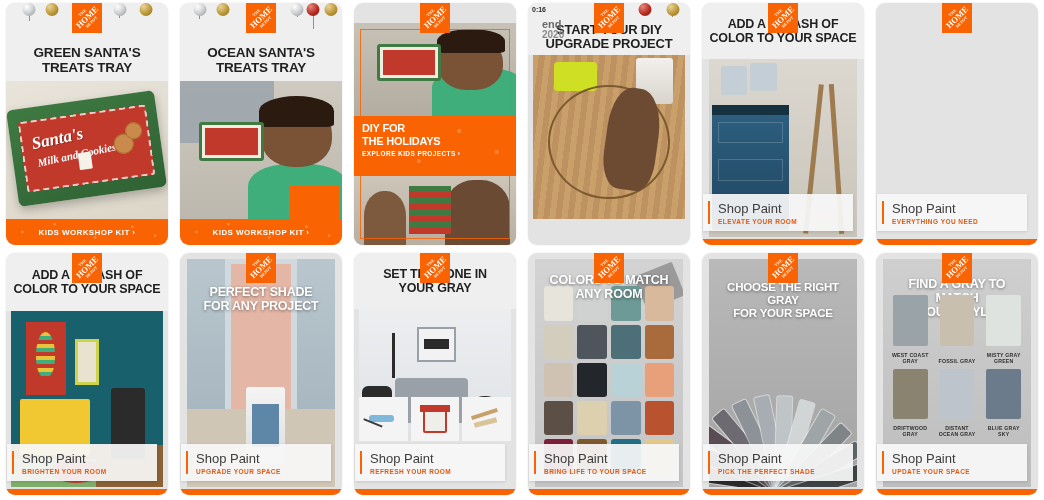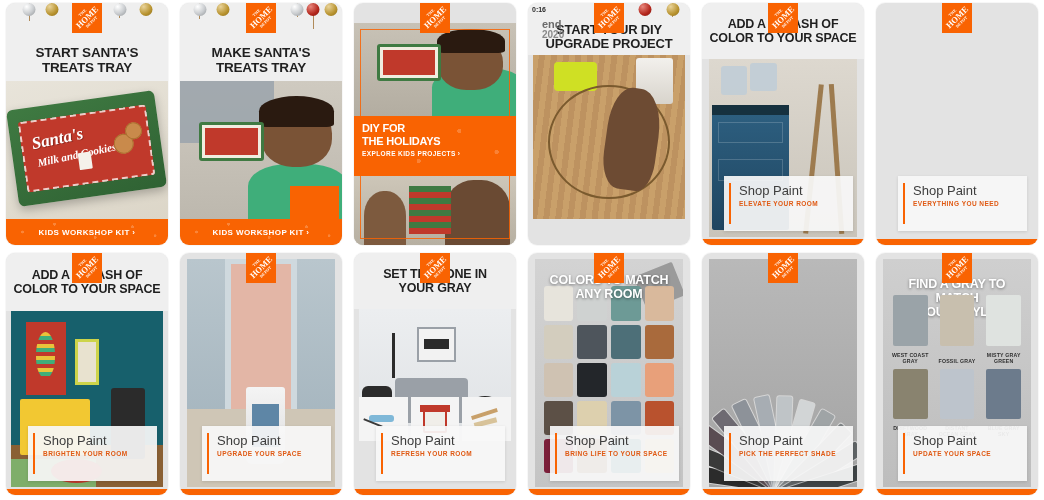--- a/index.html
+++ b/index.html
@@ -75,23 +75,23 @@
       radial-gradient(circle at 10% 50%, #fff 1.4px, transparent 1.6px),
       radial-gradient(circle at 30% 20%, #fff 1.4px, transparent 1.6px),
       radial-gradient(circle at 55% 70%, #fff 1.4px, transparent 1.6px),
       radial-gradient(circle at 78% 30%, #fff 1.4px, transparent 1.6px),
       radial-gradient(circle at 92% 65%, #fff 1.4px, transparent 1.6px);
   }
   .kicker span { position:relative; z-index:2; }
 
   
   .shop {
-    position:absolute; left:22px; right:11px; bottom:14px;
+    position:absolute; left:1px; right:11px; bottom:14px;
     background:rgba(248,248,248,0.93);
-    padding:7px 9px 24px 10px;
+    padding:7px 9px 6px 10px;
     box-shadow:0 1px 3px rgba(0,0,0,.12);
   }
   .shop::before{
     content:""; position:absolute; left:5px; top:7px; bottom:7px;
     width:2px; background:#f96302;
   }
   .shop .sp-title { font-size:13px; color:#3d3d3d; font-weight:normal; padding-left:5px; }
   .shop .sp-sub   { font-size:6.5px; color:#e05a14; letter-spacing:.45px; padding-left:5px; margin-top:2px; font-weight:bold;}
 
   .orangefoot { position:absolute; left:0; right:0; bottom:0; height:6px; background:#f96302; }
@@ -261,21 +261,21 @@
 <div class="grid">
 
   <div class="cell">
     <div class="card">
       <div class="santa-head">
         <div class="orn silver" style="left:14%;height:18px;"></div>
         <div class="orn gold" style="left:28%;height:9px;"></div>
         <div class="orn silver" style="left:70%;height:15px;"></div>
         <div class="orn gold" style="left:86%;height:8px;"></div>
         <div class="title">
-          <div>START SANTA'S</div>
+          <div>GREEN SANTA'S</div>
           <div>TREATS TRAY</div>
         </div>
       </div>
       <div class="photo ph-tray" style="top:78px;bottom:26px;">
         <div class="tray-box">
           <div class="tray-label">
             <div class="t1">Santa's</div>
             <div class="t2">Milk and Cookies</div>
             <div class="cookie" style="right:12%;top:36%;width:20px;height:20px;"></div>
             <div class="cookie" style="right:4%;top:22%;width:17px;height:17px;"></div>
@@ -298,21 +298,21 @@
 
   <div class="cell">
     <div class="card">
       <div class="santa-head">
         <div class="orn silver" style="left:12%;height:16px;"></div>
         <div class="orn gold" style="left:26%;height:8px;"></div>
         <div class="orn silver" style="left:72%;height:14px;"></div>
         <div class="orn red" style="left:82%;height:26px;"></div>
         <div class="orn gold" style="left:93%;height:7px;"></div>
         <div class="title">
-          <div>MAKE SANTA'S</div>
+          <div>OCEAN SANTA'S</div>
           <div>TREATS TRAY</div>
         </div>
       </div>
       <div class="photo ph-boy" style="top:78px;bottom:26px;">
         <div class="pegboard"></div>
         <div class="boy-shirt"></div>
         <div class="boy-apron"></div>
         <div class="boy-face"></div>
         <div class="boy-hair"></div>
         <div class="mini-tray">
@@ -488,20 +488,24 @@
 
   <div class="cell">
     <div class="card">
       <div class="photo ph-door" style="top:6px;bottom:8px;left:7px;right:7px;">
         <div class="door-fr"></div>
         <div class="door"></div>
         <div class="drop"></div>
         <div class="bucket">
             <div class="lab"></div>
           </div>
+        <div class="title overtitle">
+          <div>PERFECT SHADE</div>
+          <div>FOR ANY PROJECT</div>
+        </div>
       </div>
       <div class="shop">
         <div class="sp-title">Shop Paint</div>
         <div class="sp-sub">UPGRADE YOUR SPACE</div>
       </div>
       <div class="orangefoot"></div>
       <div class="hd-logo">
         <div class="glyph">
             <i>THE</i>
             <b>HOME</b>
@@ -613,20 +617,24 @@
             <i style="background: rgb(110, 106, 114); transform: rotate(-130deg); box-shadow: rgba(255, 255, 255, 0.5) 0px 0px 0px 1px;"></i>
             <i style="background: rgb(141, 146, 153); transform: rotate(-116deg); box-shadow: rgba(255, 255, 255, 0.5) 0px 0px 0px 1px;"></i>
             <i style="background: rgb(167, 173, 179); transform: rotate(-102deg); box-shadow: rgba(255, 255, 255, 0.5) 0px 0px 0px 1px;"></i>
             <i style="background: rgb(191, 196, 199); transform: rotate(-88deg); box-shadow: rgba(255, 255, 255, 0.5) 0px 0px 0px 1px;"></i>
             <i style="background: rgb(210, 213, 214); transform: rotate(-74deg); box-shadow: rgba(255, 255, 255, 0.5) 0px 0px 0px 1px;"></i>
             <i style="background: rgb(159, 164, 166); transform: rotate(-60deg); box-shadow: rgba(255, 255, 255, 0.5) 0px 0px 0px 1px;"></i>
             <i style="background: rgb(127, 132, 134); transform: rotate(-46deg); box-shadow: rgba(255, 255, 255, 0.5) 0px 0px 0px 1px;"></i>
             <i style="background: rgb(95, 100, 102); transform: rotate(-32deg); box-shadow: rgba(255, 255, 255, 0.5) 0px 0px 0px 1px;"></i>
             <i style="background: rgb(63, 68, 70); transform: rotate(-18deg); box-shadow: rgba(255, 255, 255, 0.5) 0px 0px 0px 1px;"></i>
           </div>
+        <div class="title overtitle" style="top:22px;font-size:11.5px;">
+          <div>CHOOSE THE RIGHT GRAY</div>
+          <div>FOR YOUR SPACE</div>
+        </div>
       </div>
       <div class="shop">
         <div class="sp-title">Shop Paint</div>
         <div class="sp-sub">PICK THE PERFECT SHADE</div>
       </div>
       <div class="orangefoot"></div>
       <div class="hd-logo">
         <div class="glyph">
             <i>THE</i>
             <b>HOME</b>

